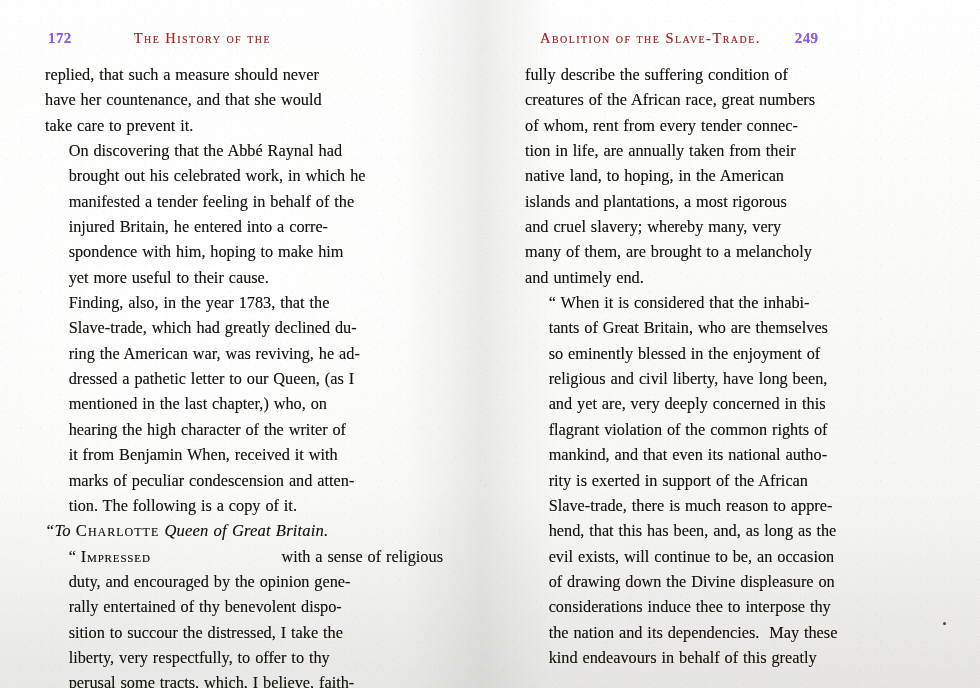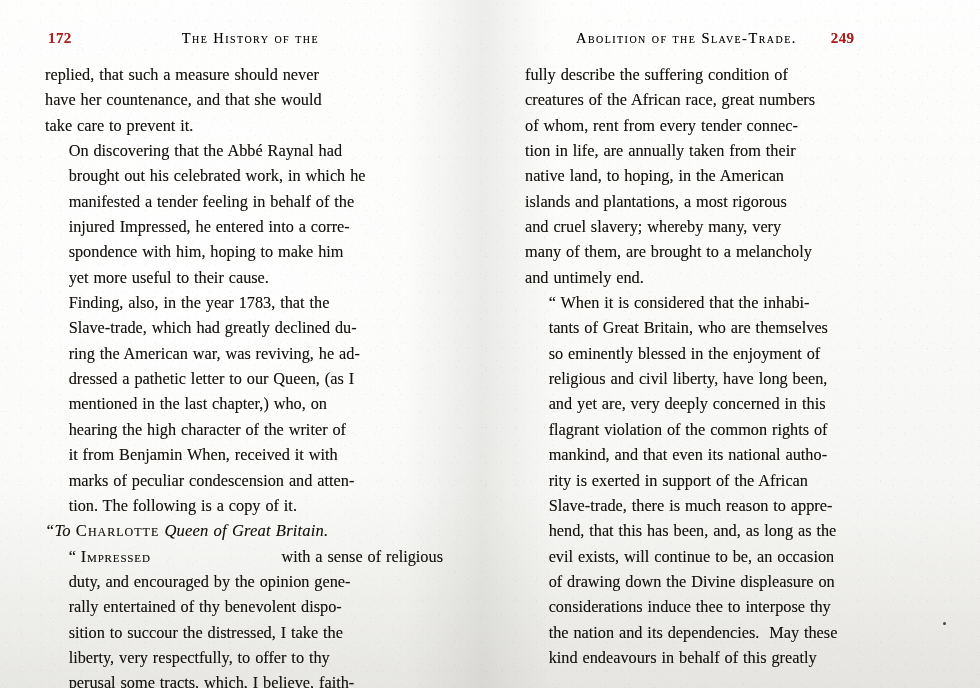--- a/index.html
+++ b/index.html
@@ -93,35 +93,34 @@
 
   
   .running-head {
     position: absolute;
     top: 30px;
     display: flex;
     align-items: baseline;
     font-size: 13.5px;
   }
   .rh-left  { left: 48px;  width: 400px; }
-  .rh-right { left: 528px; width: 404px; }
+  .rh-right { left: 540px; width: 404px; }
 
   .folio {
     font-weight: bold;
     font-size: 15px;
     letter-spacing: 0.4px;
-    color: #b91c1c;
+    color: #8b5cf6;
   }
   .head-title {
     font-variant: small-caps;
     letter-spacing: 1.45px;
     font-size: 14.5px;
-    color: #000000;
+    color: #b91c1c;
     white-space: nowrap;
-    margin-left: 48px;
   }
 
   .rh-left .folio { margin-right: 62px; }
   .rh-right .head-title { margin-right: 34px; }
 
   
   .column {
     position: absolute;
     top: 62px;
     width: 398px;
@@ -213,21 +212,21 @@
       <span class="line just">
         <span>On discovering that the Abbé Raynal had</span>
       </span>
       <span class="line just">
         <span>brought out his celebrated work, in which he</span>
       </span>
       <span class="line just">
         <span>manifested a tender feeling in behalf of the</span>
       </span>
       <span class="line just">
-        <span>injured Impressed, he entered into a corre-</span>
+        <span>injured Britain, he entered into a corre-</span>
       </span>
       <span class="line just">
         <span>spondence with him, hoping to make him</span>
       </span>
       <span class="line">yet more useful to their cause.</span>
     </p>
 
     <p class="indent">
       <span class="line just">
         <span>Finding, also, in the year 1783, that the</span>

